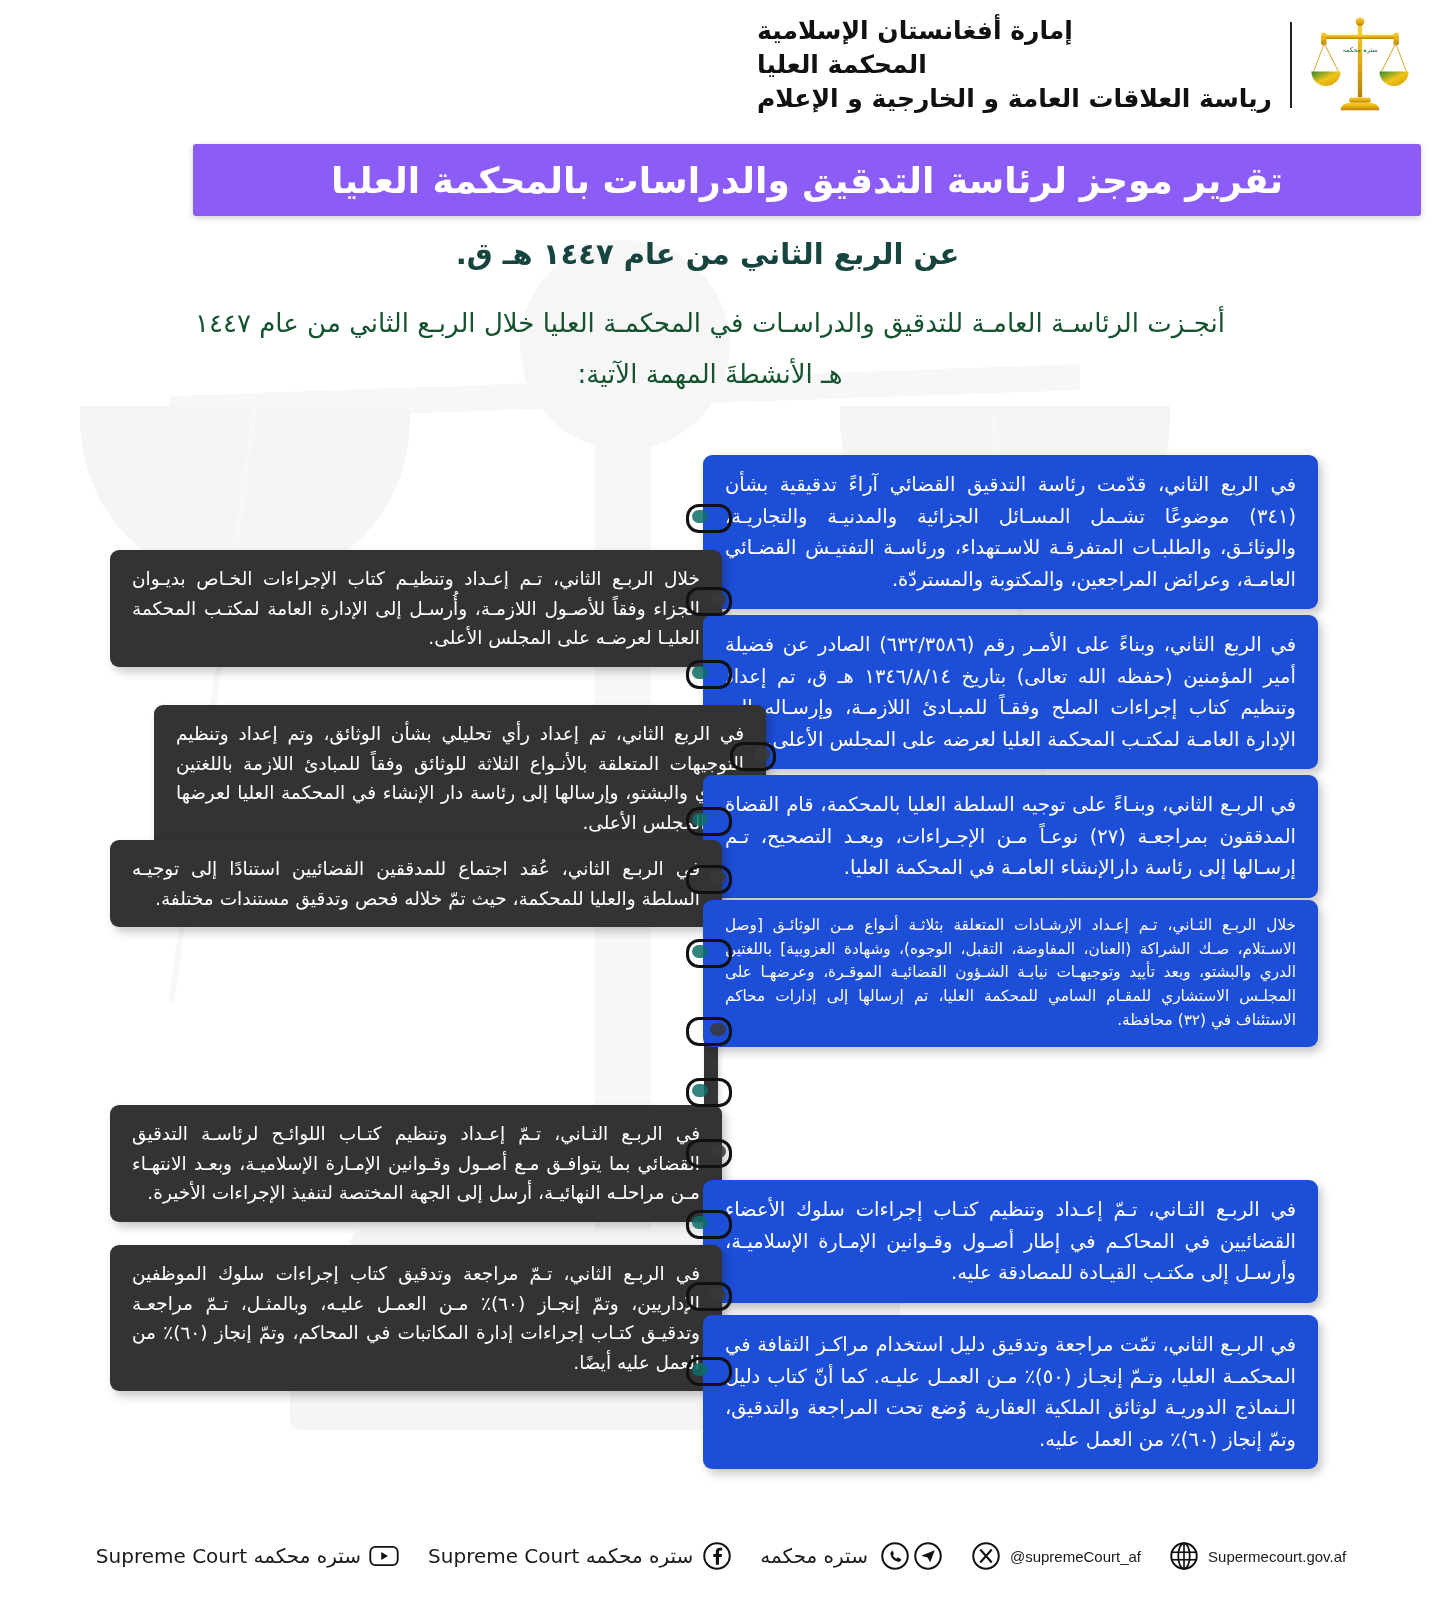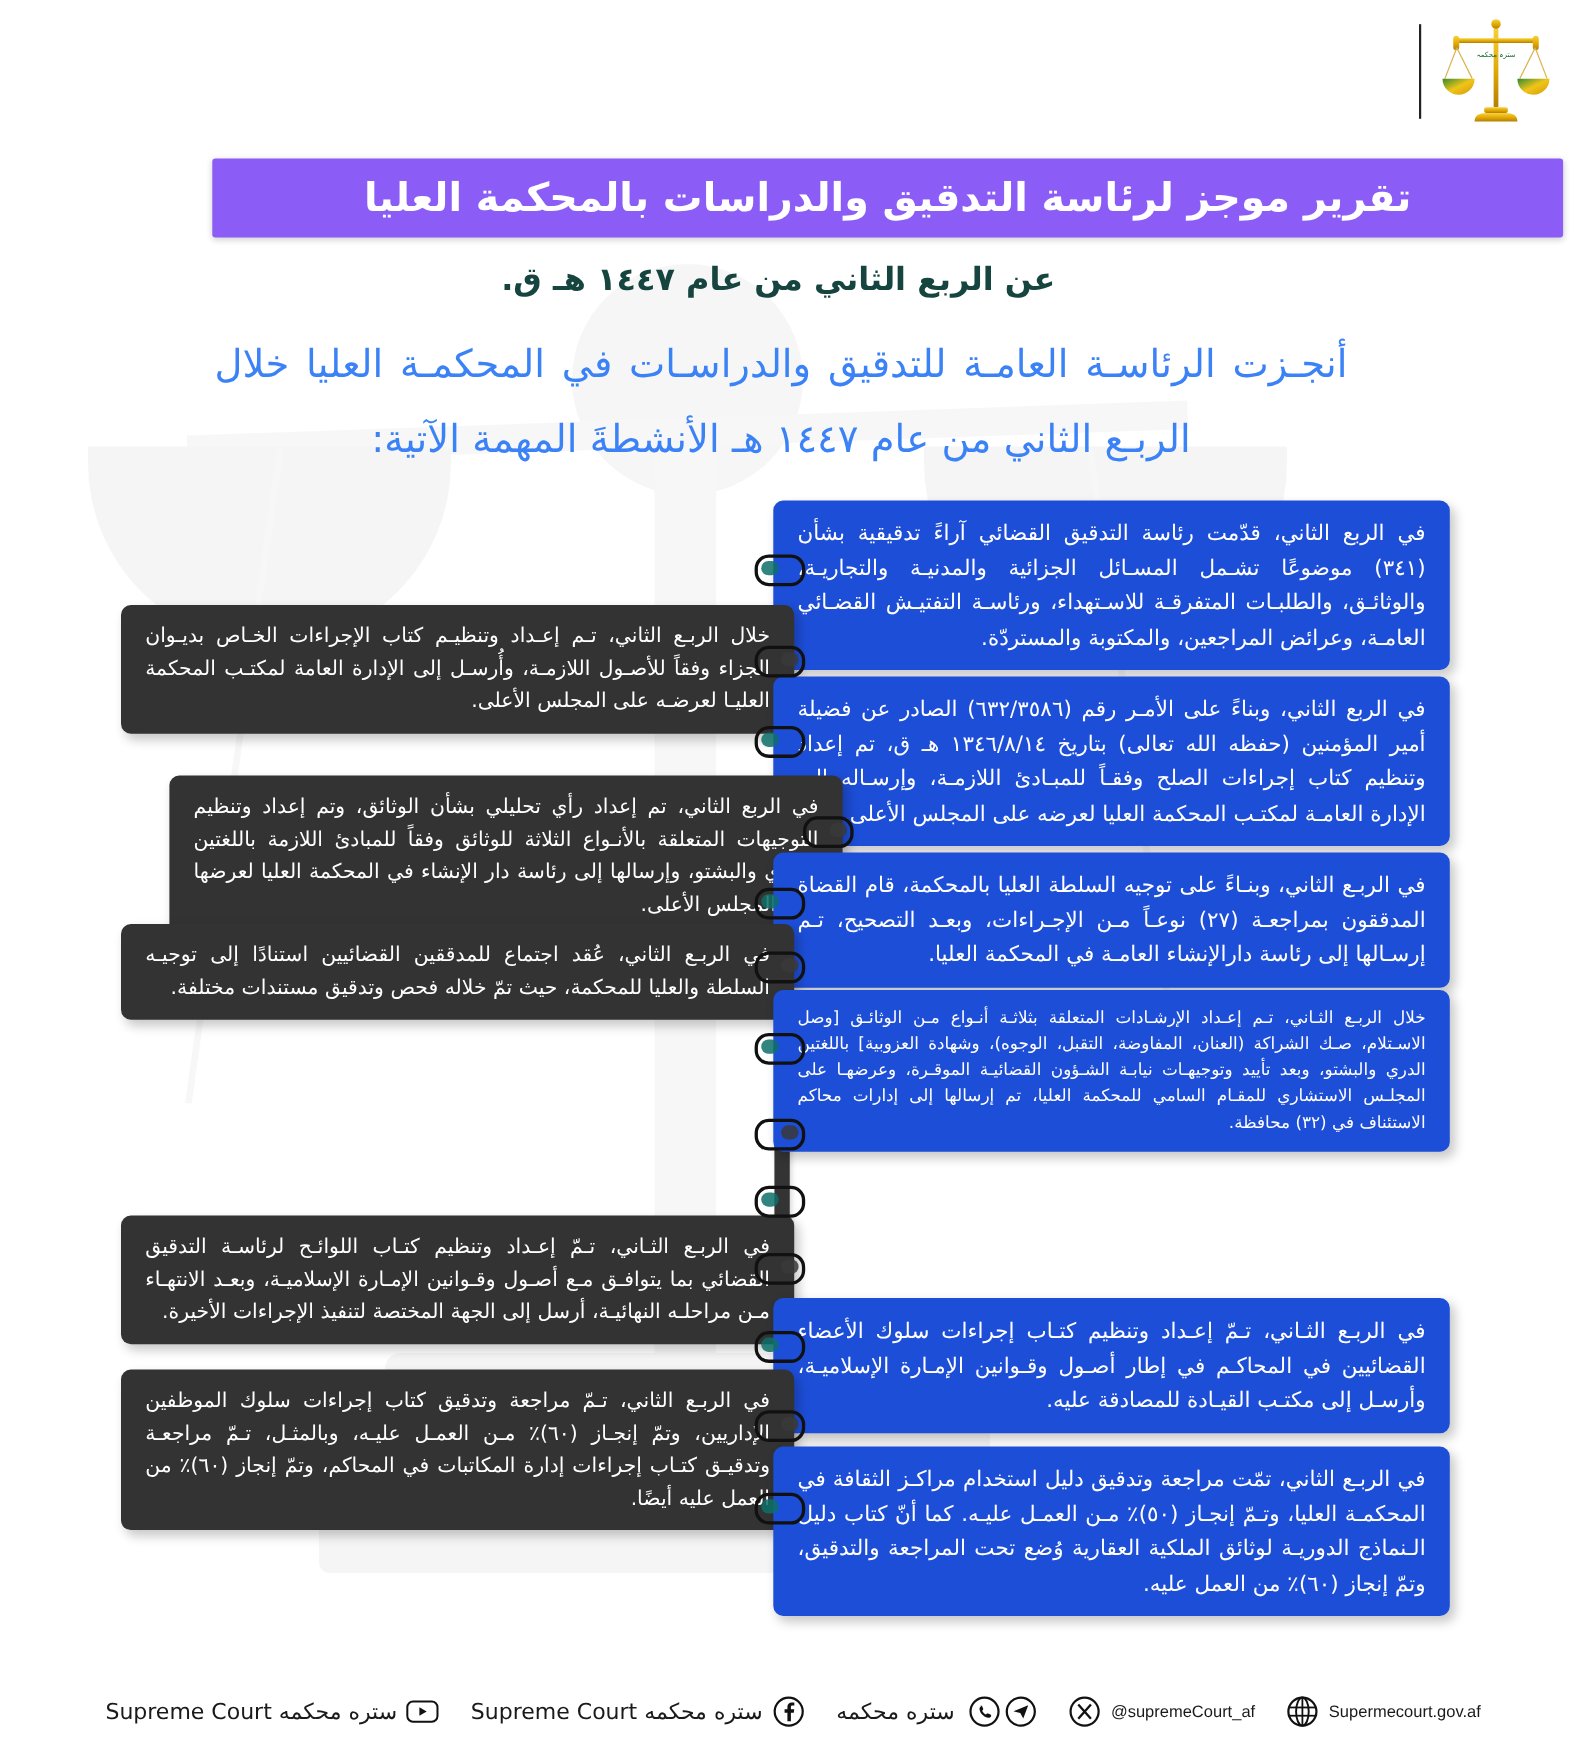--- a/index.html
+++ b/index.html
@@ -51,21 +51,21 @@
   }
   .subtitle{
     position:absolute;top:228px;left:193px;width:1029px;height:52px;z-index:6;
     display:flex;align-items:center;justify-content:center;
   }
   .subtitle span{color:#16443f;font-size:29px;font-weight:bold;}
 
   .intro{
     position:absolute;top:298px;left:195px;width:1030px;z-index:6;
     text-align:justify;text-align-last:center;direction:rtl;
-    color:#3b82f6;font-size:35px;line-height:1.95;
+    color:#14532d;font-size:26px;line-height:1.95;
   }
 
   
   .spine{
     position:absolute;left:704px;top:462px;width:14px;height:960px;
     background:linear-gradient(to bottom,#3d3d3d,#2f2f2f);
     border-radius:7px;z-index:3;
     box-shadow:2px 0 5px rgba(0,0,0,.15);
   }
   .rows{position:absolute;top:455px;left:0;width:1442px;z-index:4;}
@@ -163,20 +163,25 @@
         <line x1="83" y1="30" x2="70" y2="56" stroke="#d8b24a" stroke-width="1"></line>
         <line x1="83" y1="30" x2="93" y2="56" stroke="#d8b24a" stroke-width="1"></line>
         <path d="M5 56 H32 A13.5 13.5 0 0 1 5 56 Z" fill="url(#goldg)"></path>
         <path d="M68 56 H95 A13.5 13.5 0 0 1 68 56 Z" fill="url(#goldg)"></path>
         <rect x="40" y="80" width="20" height="5" rx="2" fill="url(#gold)"></rect>
         <path d="M32 92 Q32 85 42 85 H58 Q68 85 68 92 Z" fill="url(#gold)"></path>
         <text x="50" y="38" font-size="6" text-anchor="middle" fill="#1c6b2c" font-family="DejaVu Sans">سترہ محکمہ</text>
       </svg>
     </div>
     <div class="divider-v"></div>
+    <div class="hdr-text">
+      <span>إمارة أفغانستان الإسلامية</span>
+      <span>المحكمة العليا</span>
+      <span>رياسة العلاقات العامة و الخارجية و الإعلام</span>
+    </div>
   </div>
 
   <div class="title-banner">
     <span>تقرير موجز لرئاسة التدقيق والدراسات بالمحكمة العليا</span>
   </div>
   <div class="subtitle">
     <span>عن الربع الثاني من عام ١٤٤٧ هـ ق.</span>
   </div>
   <div class="intro">أنجـزت الرئاسـة العامـة للتدقيق والدراسـات في المحكمـة العليا خلال الربـع الثاني من عام ١٤٤٧ هـ الأنشطةَ المهمة الآتية:</div>
 

